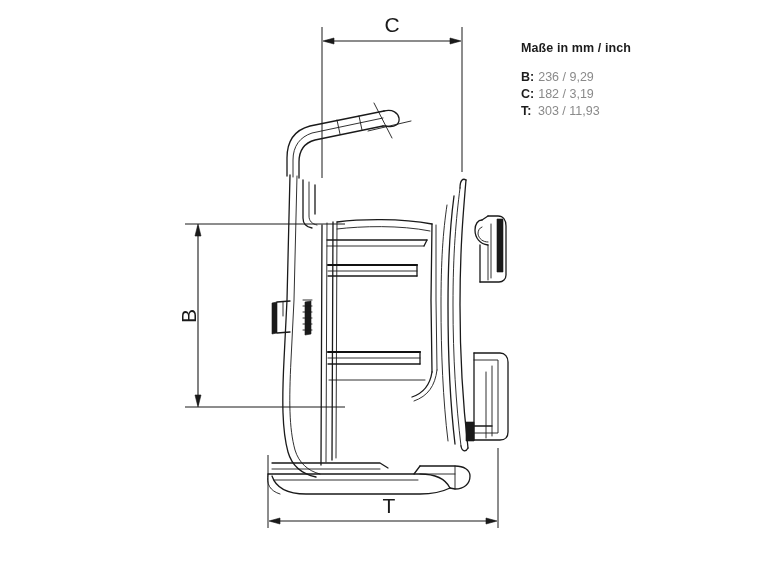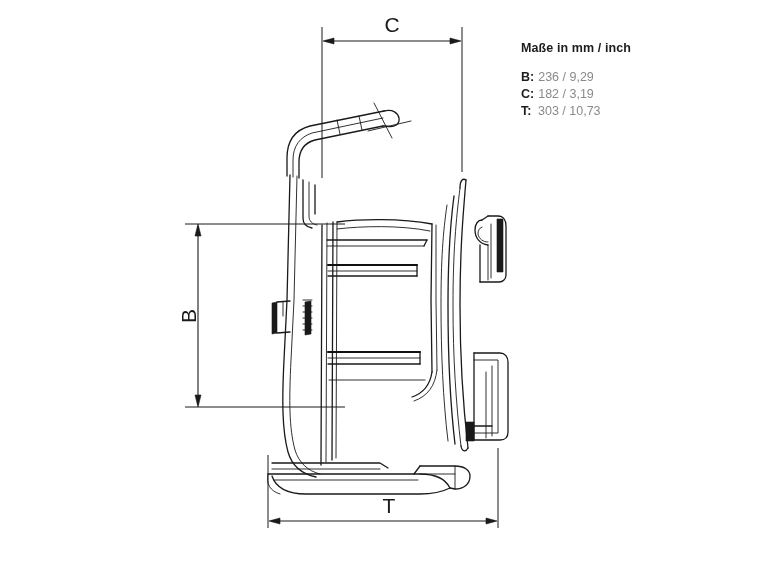--- a/index.html
+++ b/index.html
@@ -260,16 +260,16 @@
 
     <div class="spec-row">
       <span class="spec-key">B:</span><span class="spec-val">236 / 9,29</span>
     </div>
 
     <div class="spec-row">
       <span class="spec-key">C:</span><span class="spec-val">182 / 3,19</span>
     </div>
 
     <div class="spec-row">
-      <span class="spec-key">T:</span><span class="spec-val">303 / 10,73</span>
+      <span class="spec-key">T:</span><span class="spec-val">303 / 11,93</span>
     </div>
   </div>
 </div>
 
 </body></html>

